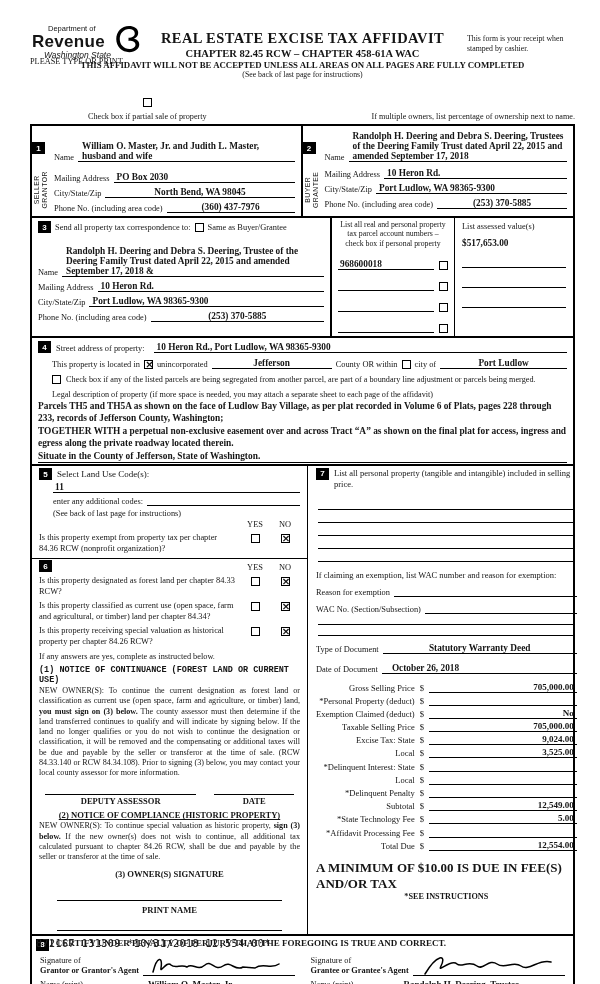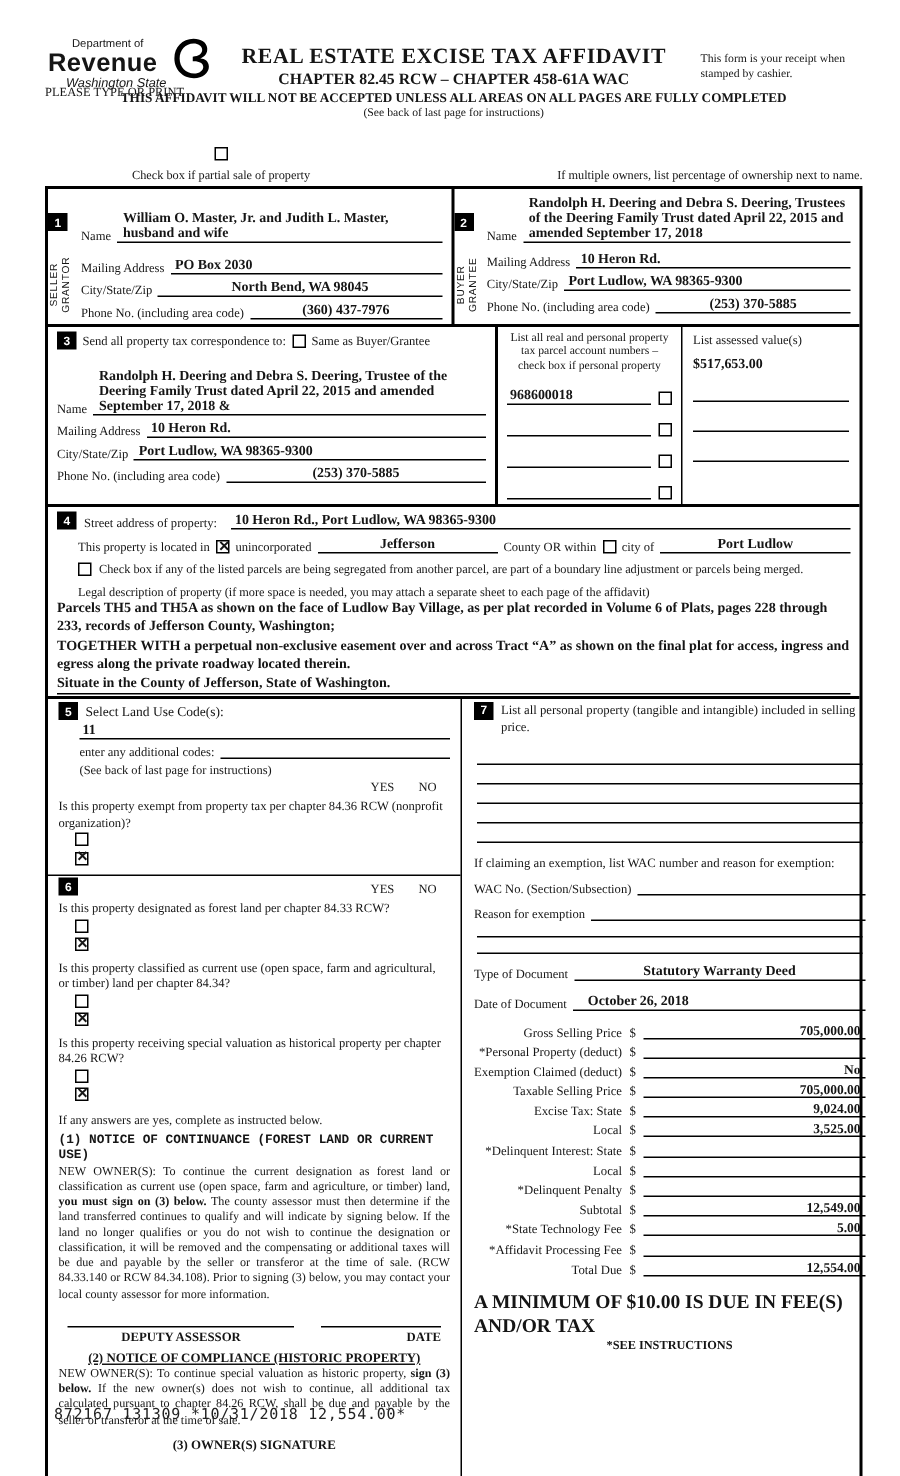--- a/index.html
+++ b/index.html
@@ -67,32 +67,32 @@
   .cols { display:grid; grid-template-columns:276px 1fr; border-top:2px solid #000; }
   .leftcol { border-right:1.5px solid #000; }
   .sec5 { padding:2px 7px 4px 7px; border-bottom:1.5px solid #000; }
   .sec5 .t { display:flex; gap:5px; align-items:center; }
   .codeline { margin:2px 0 0 14px; border-bottom:1px solid #000; padding-left:2px; }
   .addl { display:flex; align-items:flex-end; margin:3px 0 0 14px; font-size:8.3px; }
   .addl .fline { min-height:10px; }
   .sb { margin:3px 0 0 14px; font-size:8.3px; }
   .ynhead { display:flex; justify-content:flex-end; font-size:8.4px; margin-top:2px; }
   .ynhead span { width:30px; text-align:center; }
-  .q { display:flex; align-items:flex-start; margin-top:4px; font-size:8.4px; line-height:1.25;flex-direction:column; }
+  .q { display:flex; align-items:flex-start; margin-top:4px; font-size:8.4px; line-height:1.25; }
   .q .qt { flex:1; padding-right:4px; }
   .q .qc { width:30px; text-align:center; padding-top:1px; }
   .sec6 { padding:1px 7px 3px 7px; }
   .sec6 .t { display:flex; justify-content:space-between; align-items:center; }
   .ifyes { font-size:8.3px; margin-top:5px; }
   .ntitle { font-weight:bold; font-size:8.5px; margin-top:4px;font-family:Liberation Mono, monospace; }
   .nbody { font-size:8.1px; line-height:1.27; text-align:justify; margin-top:1px; }
   .thisland { display:flex; align-items:center; gap:5px; font-size:8.5px; margin-top:6px; }
   .darow { display:flex; gap:18px; margin:16px 6px 0 6px; }
   .dacol { border-top:1px solid #000; text-align:center; font-weight:bold; font-size:8.5px; padding-top:1px; }
-  .dacol.a { flex:1.9; } .dacol.b { flex:1;text-align:right; }
+  .dacol.a { flex:1.9; } .dacol.b { flex:1; }
   .ctr { text-align:center; font-weight:bold; font-size:8.6px; }
   .sigblock { margin:8px 18px 0 18px; }
   .sigblock .line { border-bottom:1px solid #000; height:14px; }
   
   .sec7 { padding:2px 8px 3px 8px; }
   .sec7 .t { display:flex; gap:5px; align-items:flex-start; line-height:1.25; font-size:8.5px; }
   .blankline { border-bottom:1px solid #000; height:13px; margin:0 2px; }
   .exnote { font-size:8.5px; margin-top:8px; }
   .exrow { display:flex; align-items:flex-end; margin-top:6px; font-size:8.5px; }
   .docrow { display:flex; align-items:flex-end; margin-top:7px; font-size:8.6px; }
@@ -365,25 +365,25 @@
             <span>List all personal property (tangible and intangible) included in selling price.</span>
           </div>
           <div class="blankline" style="margin-top:8px;"></div>
           <div class="blankline"></div>
           <div class="blankline"></div>
           <div class="blankline"></div>
           <div class="blankline"></div>
 
           <div class="exnote">If claiming an exemption, list WAC number and reason for exemption:</div>
           <div class="exrow">
+            <span class="flabel">Reason for exemption</span>
+            <span class="fline"></span>
+          </div>
+          <div class="exrow">
             <span class="flabel">WAC No. (Section/Subsection)</span>
-            <span class="fline"></span>
-          </div>
-          <div class="exrow">
-            <span class="flabel">Reason for exemption</span>
             <span class="fline"></span>
           </div>
           <div class="blankline" style="height:11px;"></div>
           <div class="blankline" style="height:11px;"></div>
 
           <div class="docrow">
             <span class="flabel">Type of Document</span>
             <span class="fline val">Statutory Warranty Deed</span>
           </div>
           <div class="docrow" style="margin-top:9px;">

